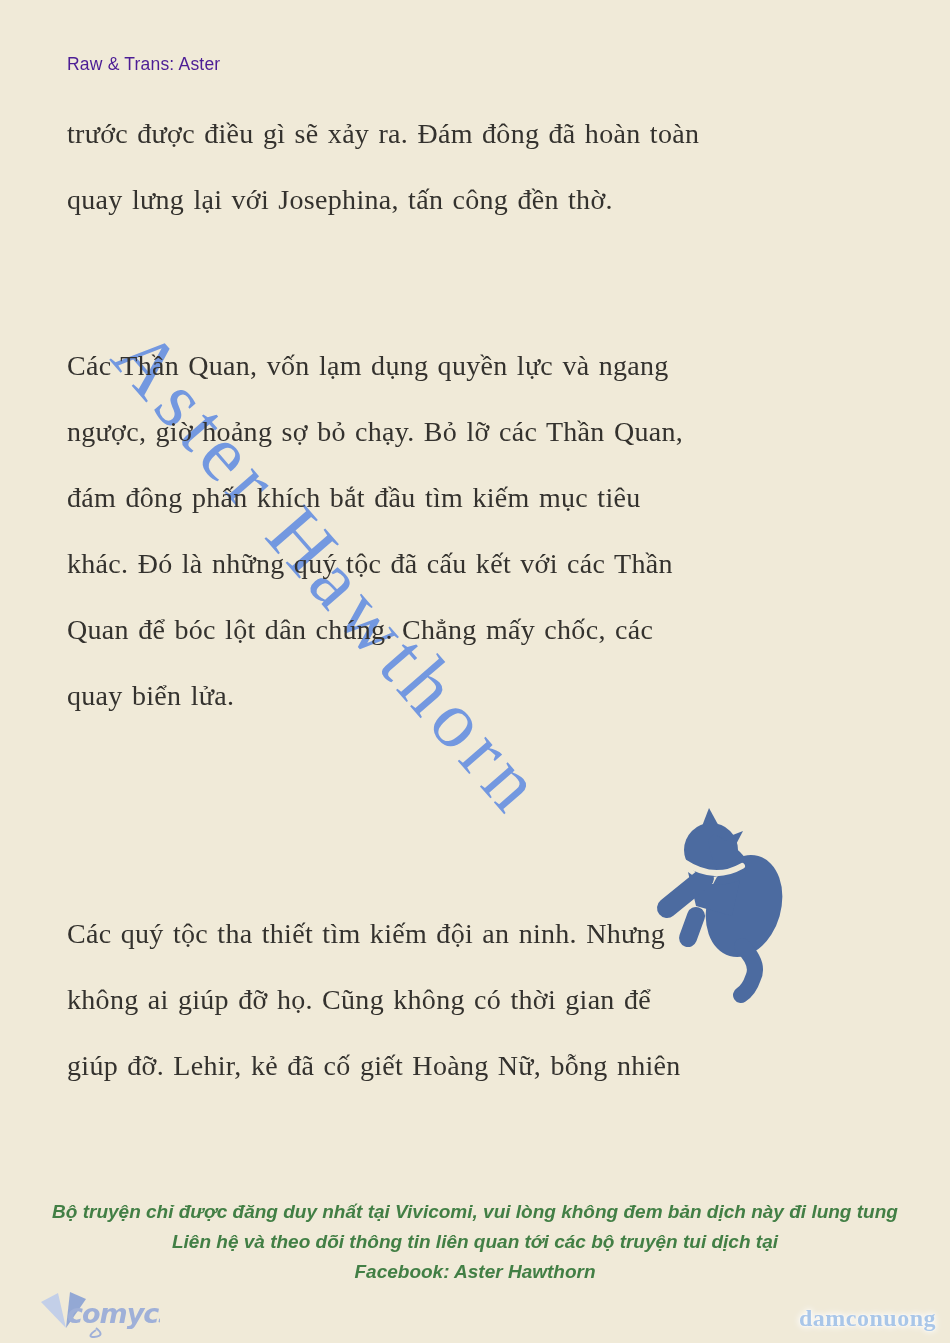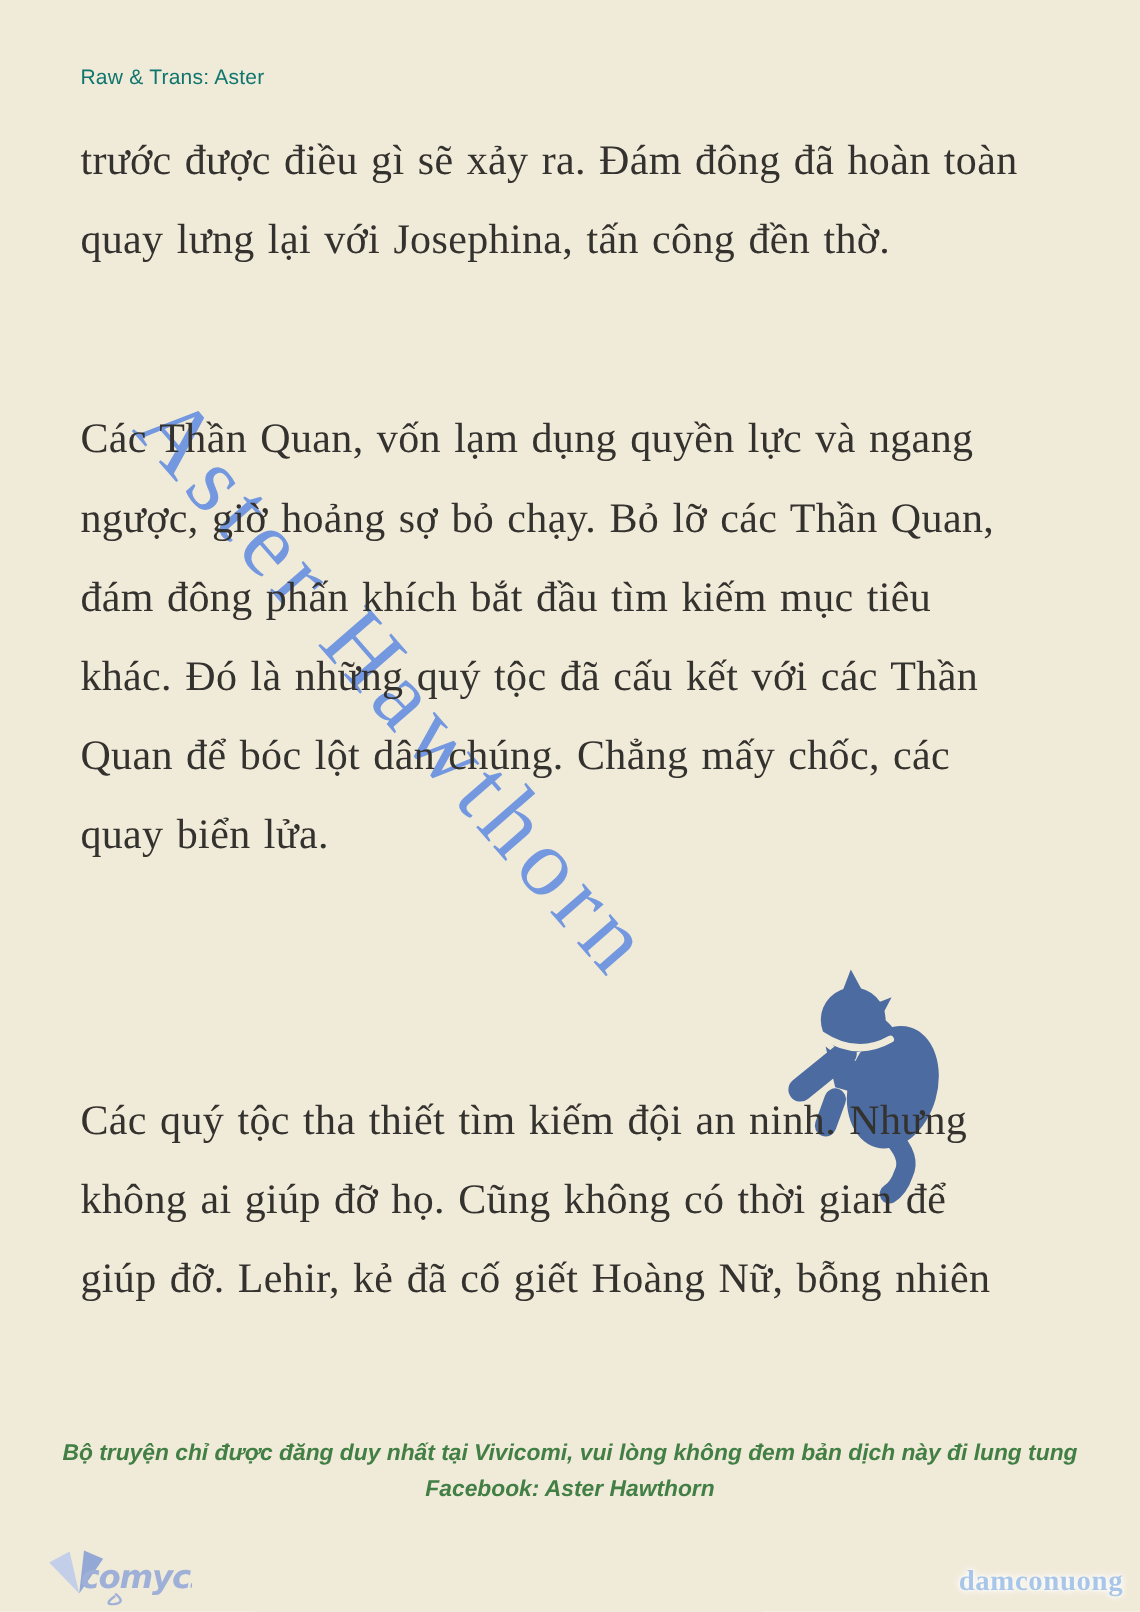--- a/index.html
+++ b/index.html
@@ -6,35 +6,35 @@
   .page{
     position:relative;
     width:950px;height:1343px;
     background:var(--bg,#f0ead8);
     overflow:hidden;
     font-family:"Liberation Serif",serif;
   }
   .header-label{
     position:absolute;left:67px;top:54px;
     font-family:"Liberation Sans",sans-serif;
-    font-size:17.5px;color:#0f766e;letter-spacing:.2px;
+    font-size:17.5px;color:#4c1d95;letter-spacing:.2px;
     z-index:4;
   }
   .watermark{
     position:absolute;left:163px;top:312px;
     font-size:80px;letter-spacing:7px;
     color:var(--wm,#7398e0);
     transform:rotate(49deg);
     transform-origin:0 0;
     white-space:nowrap;
     z-index:1;
   }
   .para{
     position:absolute;left:67px;width:840px;
-    font-size:35px;line-height:66px;color:var(--ink,#34322e);
+    font-size:28px;line-height:66px;color:var(--ink,#34322e);
     letter-spacing:.3px;word-spacing:2px;
     z-index:3;
   }
   .para .line{white-space:nowrap;}
   .para-1{top:101px;}
   .para-2{top:333px;}
   .para-3{top:901px;}
   .cat{position:absolute;left:652px;top:806px;z-index:2;}
   .cat-fill{fill:var(--cat,#4c6ba0);}
   .cat-stroke{stroke:var(--cat,#4c6ba0);fill:none;stroke-linecap:round;}
@@ -110,20 +110,21 @@
 
     <line class="cat-stroke" x1="44" y1="110" x2="36" y2="132" stroke-width="18"></line>
 
     <path class="cat-stroke" d="M90,140 Q108,158 101,172 Q97,184 89,189" stroke-width="16"></path>
 
     <path class="cat-bgstroke" d="M32,56 Q62,76 90,60" stroke-width="6"></path>
   </svg>
 
   <div class="footer">
     <div>Bộ truyện chỉ được đăng duy nhất tại Vivicomi, vui lòng không đem bản dịch này đi lung tung</div>
+    <div>Liên hệ và theo dõi thông tin liên quan tới các bộ truyện tui dịch tại</div>
     <div>Facebook: Aster Hawthorn</div>
   </div>
 
   <svg class="vcomycs" width="120" height="48" viewBox="0 0 120 48" aria-hidden="true">
     <polygon points="1,12 18,3 26,38" fill="#c3cfe8"></polygon>
     <polygon points="26,38 31,1 48,10" fill="#8fa3d2" opacity="0"></polygon>
     <polygon points="26,38 30,2 46,9" fill="#93a8d4"></polygon>
     <text x="27" y="33">comycs</text>
     <path d="M56,38 q10,8 -2,9 q-8,0 2,-7" fill="none" stroke="#9fb0d8" stroke-width="2"></path>
   </svg>

